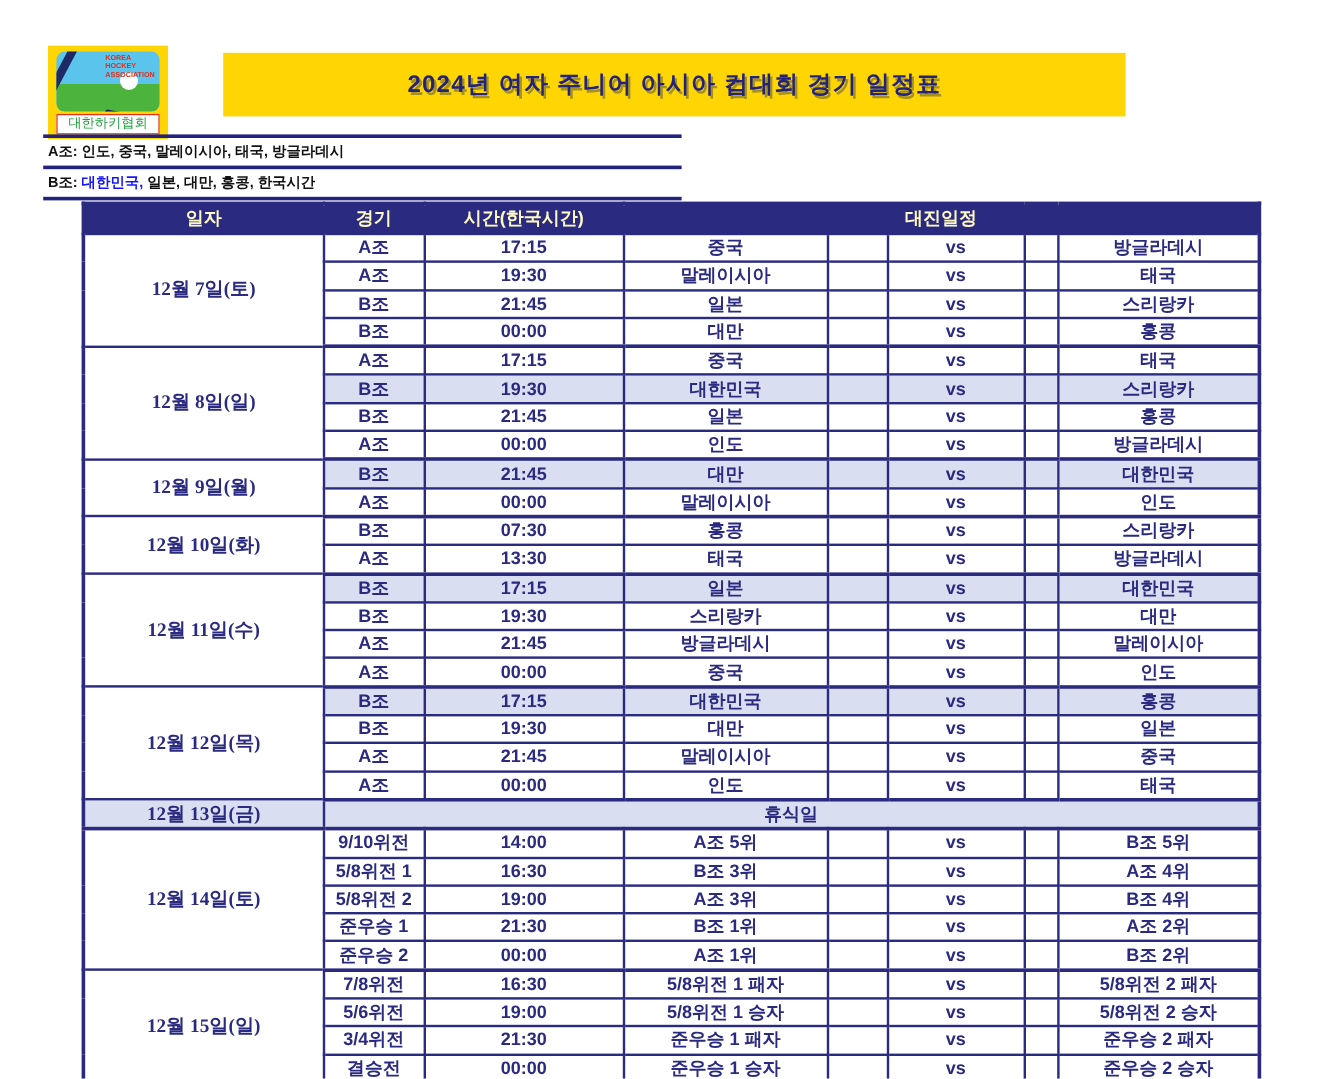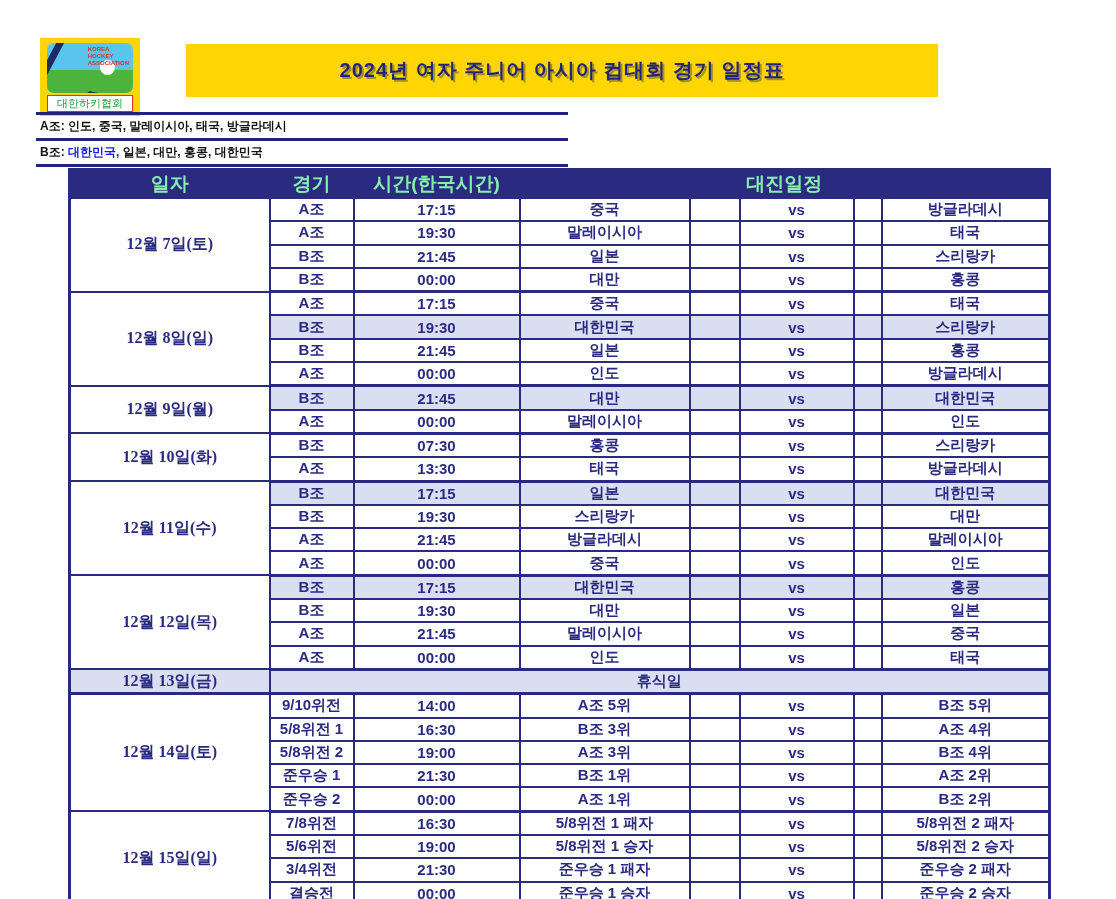--- a/index.html
+++ b/index.html
@@ -24,21 +24,21 @@
   .legend{position:absolute;left:36px;top:112px;width:532px;border-top:3px solid #23237d;border-bottom:3px solid #23237d;}
   .legend-line{border-bottom:3px solid #23237d;padding:1px 4px 2px 4px;font-size:12px;font-weight:bold;color:#111;white-space:nowrap;line-height:20px;}
   .legend-line:last-child{border-bottom:none;}
   .legend-hl{color:#1414ff;}
 
   
   .sched{position:absolute;left:68px;top:168px;}
   table{border-collapse:collapse;table-layout:fixed;width:980px;}
   th,td{border:2px solid #2a2a80;padding:0;margin:0;text-align:center;vertical-align:middle;overflow:hidden;white-space:nowrap;}
   table{border:3px solid #2a2a80;}
-  thead th{height:23px;background:#2a2a80;color:#86efac;font-size:19px;font-weight:bold;border-color:#2a2a80;}
+  thead th{height:23px;background:#2a2a80;color:#fef9c3;font-size:15px;font-weight:bold;border-color:#2a2a80;}
   tbody td{height:21.3px;color:#2a2a80;font-size:15px;font-weight:bold;background:#ffffff;}
   tbody td.hl{background:#d9dff1;}
   tr.grp-end td{border-bottom-width:3px;}
   td.date-cell{font-size:16px;font-family:Liberation Serif, serif;}
 </style>
 </head>
 <body>
 
 <div class="canvas">
 
@@ -63,21 +63,21 @@
 
   <div class="legend">
     <div class="legend-line">
       <span>A조:</span>
       <span class="legend-hl"></span>
       <span>인도, 중국, 말레이시아, 태국, 방글라데시</span>
     </div>
     <div class="legend-line">
       <span>B조:</span>
       <span class="legend-hl">대한민국,</span>
-      <span>일본, 대만, 홍콩, 대한민국</span>
+      <span>일본, 대만, 홍콩, 한국시간</span>
     </div>
   </div>
 
   <div class="sched">
     <table>
       <colgroup>
         <col style="width:200px">
           <col style="width:84px">
           <col style="width:166px">
         <col style="width:170px">

